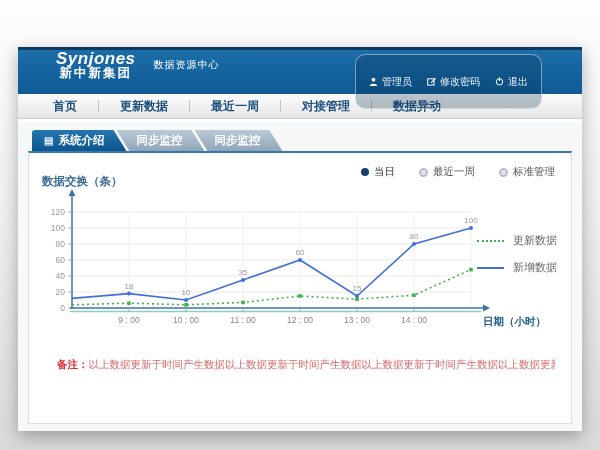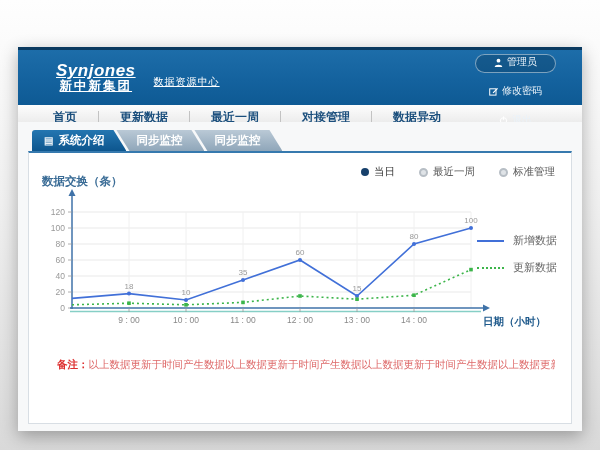--- a/index.html
+++ b/index.html
@@ -9,31 +9,31 @@
     font-family:"Liberation Sans",sans-serif;
     -webkit-font-smoothing:antialiased;
   }
   .window{
     position:absolute;left:18px;top:47px;width:564px;height:381px;
     background:#fff;box-shadow:0 5px 16px rgba(0,0,0,.30);
     border-top:3px solid #0b3a60;
   }
   
   .header{
-    height:55px;background:linear-gradient(180deg,#1d6da9 0%,#14629e 55%,#0e5a94 100%);
-    display:flex;align-items:center;position:relative;color:#fff;text-decoration:underline;
+    height:44px;background:linear-gradient(180deg,#1d6da9 0%,#14629e 55%,#0e5a94 100%);
+    display:flex;position:relative;color:#fff;
   }
   .logo{margin-left:38px;text-align:center;line-height:1.02}
   .brand{font-size:17px;font-weight:bold;font-style:italic;letter-spacing:.5px;display:block}
   .company{font-size:12.5px;font-weight:bold;letter-spacing:2px;display:block}
   .app-title{margin-left:18px;font-size:10px;padding-top:8px;letter-spacing:1px}
   .user-pill{
-    position:absolute;top:4px;right:26px;height:17px;display:flex;align-items:center;
-    gap:15px;padding:0 13px;border:1px solid rgba(255,255,255,.45);border-radius:10px;
-    background:rgba(7,45,77,.28);font-size:10px;flex-direction:column;
+    position:absolute;top:4px;right:40px;height:17px;display:flex;align-items:center;
+    gap:15px;padding:18px 13px;border:1px solid rgba(255,255,255,.45);border-radius:10px;
+    background:rgba(7,45,77,.28);font-size:10px;
   }
   .user-item{display:flex;align-items:center;gap:4px;cursor:pointer;color:#eaf2f9}
   .user-item svg{display:block}
   
   .nav{
     height:24px;background:linear-gradient(180deg,#fdfdfd 0%,#efefef 60%,#e4e4e4 100%);
     border-bottom:1px solid #cccccc;display:flex;align-items:center;padding-left:14px;text-align:center;
   }
   .nav-item{padding:0 21px;font-size:12px;font-weight:bold;color:#1b4f7d;cursor:pointer;white-space:nowrap}
   .nav-sep{width:1px;height:12px;background:#c3c3c3}
@@ -233,27 +233,27 @@
           <rect x="152.2" y="130" width="3.6" height="3.6" fill="#3cb54a"></rect>
           <rect x="209.2" y="127.60000000000001" width="3.6" height="3.6" fill="#3cb54a"></rect>
           <rect x="266.2" y="121.2" width="3.6" height="3.6" fill="#3cb54a"></rect>
           <rect x="323.2" y="124.4" width="3.6" height="3.6" fill="#3cb54a"></rect>
           <rect x="380.2" y="120.4" width="3.6" height="3.6" fill="#3cb54a"></rect>
           <rect x="437.2" y="94.8" width="3.6" height="3.6" fill="#3cb54a"></rect>
         </svg>
 
       <div class="legend">
         <div class="legend-row">
+          <span class="line-sample dotted"></span>
+          <span>更新数据</span>
+        </div>
+        <div class="legend-row">
           <span class="line-sample"></span>
           <span>新增数据</span>
         </div>
-        <div class="legend-row">
-          <span class="line-sample dotted"></span>
-          <span>更新数据</span>
-        </div>
       </div>
 
       <div class="note">
         <span class="note-prefix">备注：</span><span>以上数据更新于时间产生数据以上数据更新于时间产生数据以上数据更新于时间产生数据以上数据更新于时间产生数据以上数据更新于</span>
       </div>
 
     </div>
   </div>
 </div>
 

